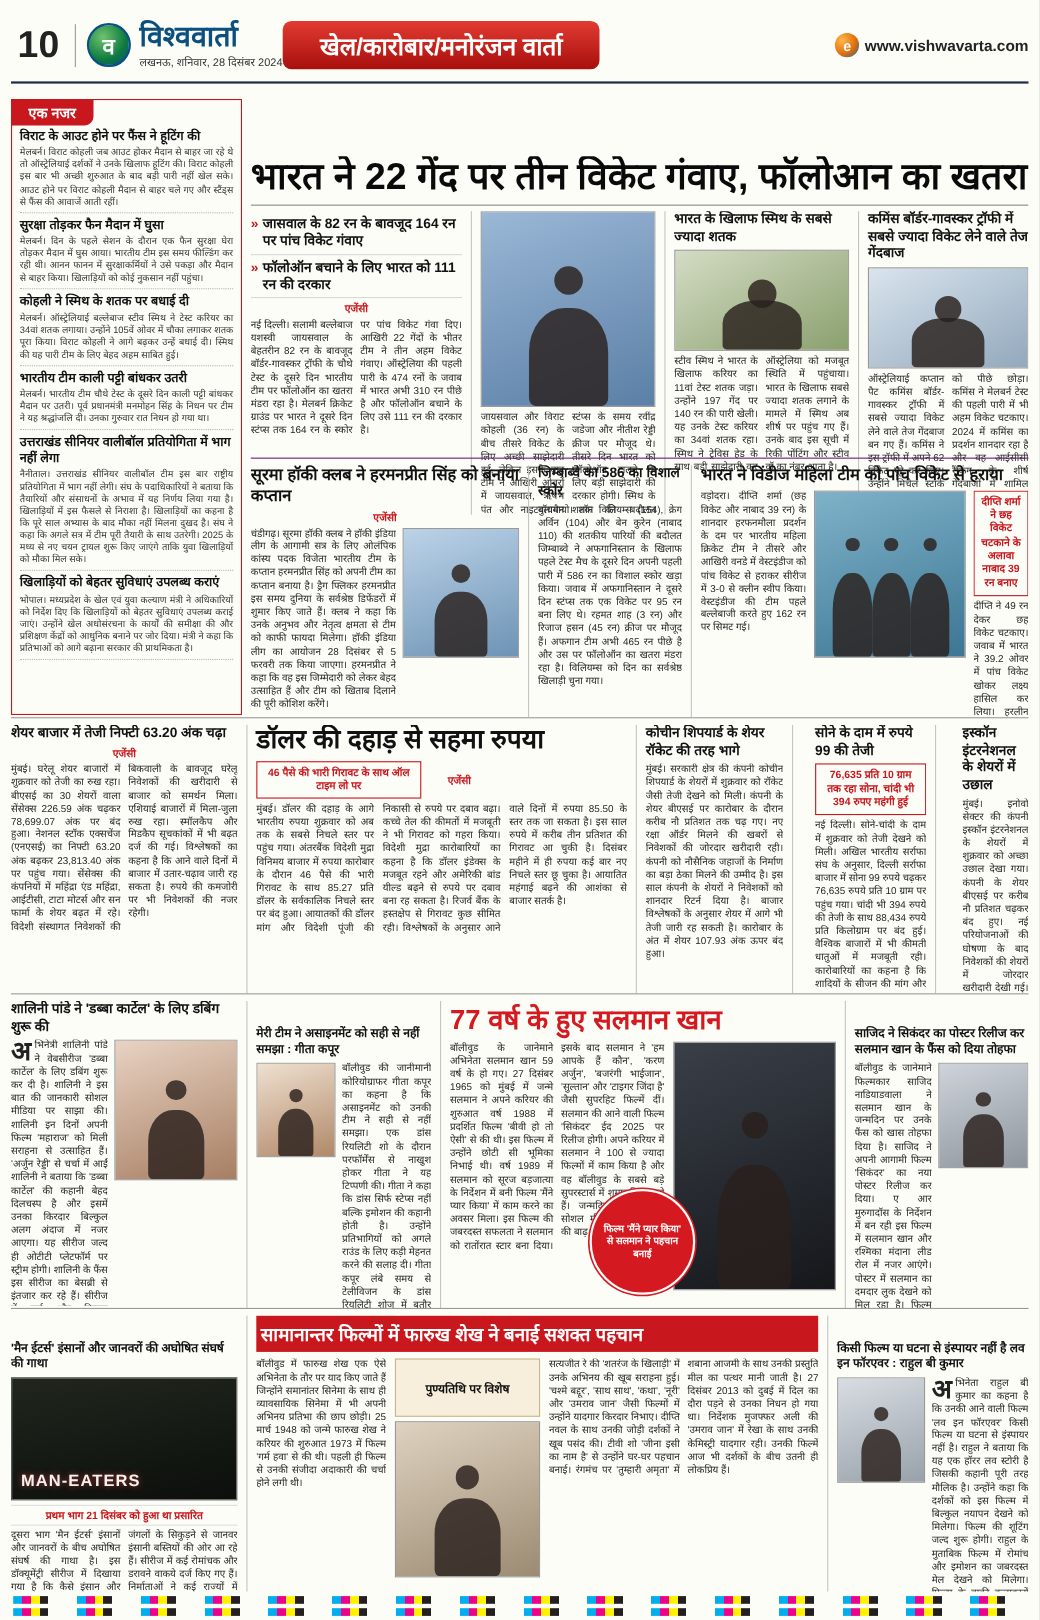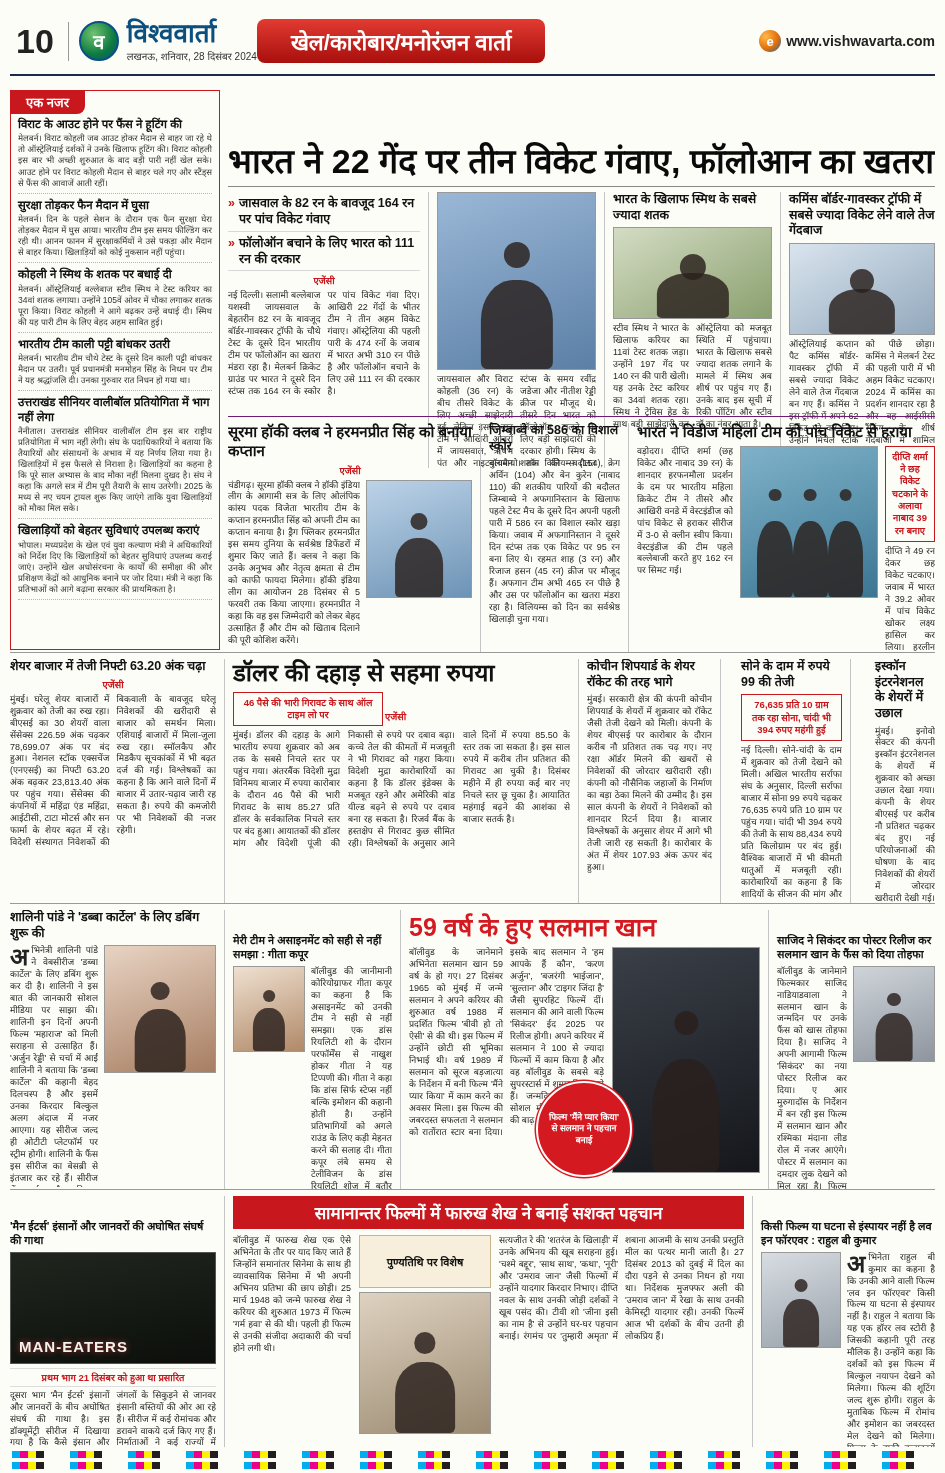--- a/index.html
+++ b/index.html
@@ -74,21 +74,21 @@
 
   
   #row3 { position:absolute; left:10px; top:652px; width:925px; height:251px; display:flex; gap:8px; border-top:1px solid #999; padding-top:6px; overflow:hidden; }
   #row3 article { overflow:hidden; }
   #market { width:206px; }
   #rupee { width:346px; border-left:1px solid #c4c4c4; padding-left:8px; }
   #cochin { width:134px; border-left:1px solid #c4c4c4; padding-left:8px; }
   #gold { width:122px; border-left:1px solid #c4c4c4; padding-left:20px; }
   #iskcon { flex:1; border-left:1px solid #c4c4c4; padding-left:24px; }
   #rupee .h-lg { font-size:24px; text-align:left; margin-bottom:4px; }
-  .rupee-top { display:flex; gap:2px; align-items:flex-end; margin-bottom:4px; }
+  .rupee-top { display:flex; gap:24px; align-items:center; margin-bottom:4px; }
   .rupee-top .redbox { width:150px; }
 
   
   #row4 { position:absolute; left:10px; top:903px; width:925px; height:286px; display:flex; gap:8px; border-top:1px solid #999; padding-top:6px; overflow:hidden; }
   #row4 article { overflow:hidden; }
   #shalini { width:206px; }
   #geeta { width:168px; border-left:1px solid #c4c4c4; padding-left:8px; }
   #salman { width:360px; border-left:1px solid #c4c4c4; padding-left:8px; position:relative; }
   #sajid { flex:1; border-left:1px solid #c4c4c4; padding-left:8px; }
   .ph-shalini { width:112px; height:128px; background:linear-gradient(160deg,#e8d3c3,#a77e62); }
@@ -100,21 +100,21 @@
   .ph-sajid { width:82px; height:96px; background:linear-gradient(160deg,#cfd4da,#8e959e); }
 
   
   #row5 { position:absolute; left:10px; top:1189px; width:925px; height:258px; display:flex; gap:8px; border-top:1px solid #999; padding-top:6px; overflow:hidden; }
   #row5 article { overflow:hidden; }
   #maneaters { width:206px; }
   #farooq { width:520px; border-left:1px solid #c4c4c4; padding-left:8px; }
   #rahul { flex:1; border-left:1px solid #c4c4c4; padding-left:8px; }
   .ph-poster { width:100%; height:112px; background:linear-gradient(170deg,#20261e,#0c0f0b); border:1px solid #555; display:flex; align-items:flex-end; justify-content:flex-start; padding:8px; color:#f2f2ec; font-weight:bold; font-size:15px; letter-spacing:1px; text-shadow:0 0 6px #a33; margin:4px 0; }
   .me-note { color:#c8171d; font-weight:bold; font-size:9.5px; border-top:1px solid #ddd; border-bottom:1px solid #ddd; padding:2px 0; text-align:center; margin-bottom:3px; }
-  .farooq-bar { background:#c8171d; color:#fff; font-size:17px; font-weight:bold; text-align:center; padding:5px 4px; margin-bottom:6px; }
+  .farooq-bar { background:#c8171d; color:#fff; font-size:17px; font-weight:bold; padding:5px 4px; margin-bottom:6px; }
   .farooq-flex { display:flex; gap:8px; }
   .farooq-flex .fc1 { width:118px; overflow:hidden; }
   .farooq-mid { width:132px; flex:none; }
   .special { background:#f7efdb; border:1px solid #c9b38a; font-weight:bold; font-size:11px; text-align:center; padding:18px; margin-bottom:4px; }
   .ph-farooq { width:100%; height:142px; background:linear-gradient(160deg,#ded2c0,#9c8b72); }
   .ph-rahul { width:80px; height:96px; background:linear-gradient(160deg,#d8dde2,#98a1aa); }
 
   .dropcap::first-letter { font-size:24px; font-weight:bold; float:left; line-height:.9; padding:1px 3px 0 0; color:#222; }
 
   
@@ -287,21 +287,21 @@
     <article id="geeta">
       <h3 class="h-xs">मेरी टीम ने असाइनमेंट को सही से नहीं समझा : गीता कपूर</h3>
       <div style="overflow:hidden; height:236px; margin-top:4px">
         <div class="photo ph-geeta float-l">
             <div class="sil"></div>
           </div>
         <p class="body">बॉलीवुड की जानीमानी कोरियोग्राफर गीता कपूर का कहना है कि असाइनमेंट को उनकी टीम ने सही से नहीं समझा। एक डांस रियलिटी शो के दौरान परफॉर्मेंस से नाखुश होकर गीता ने यह टिप्पणी की। गीता ने कहा कि डांस सिर्फ स्टेप्स नहीं बल्कि इमोशन की कहानी होती है। उन्होंने प्रतिभागियों को अगले राउंड के लिए कड़ी मेहनत करने की सलाह दी। गीता कपूर लंबे समय से टेलीविजन के डांस रियलिटी शोज में बतौर जज नजर आ रही हैं। दर्शकों के बीच वह 'गीता मां' के नाम से मशहूर हैं। उनका सफर फराह खान की टीम से शुरू हुआ था।</p>
       </div>
     </article>
     <article id="salman">
-      <h2 class="h-lg">59 वर्ष के हुए सलमान खान</h2>
+      <h2 class="h-lg">77 वर्ष के हुए सलमान खान</h2>
       <div class="salman-flex">
         <p class="body cols2" style="height:232px; flex:1">बॉलीवुड के जानेमाने अभिनेता सलमान खान 59 वर्ष के हो गए। 27 दिसंबर 1965 को मुंबई में जन्मे सलमान ने अपने करियर की शुरुआत वर्ष 1988 में प्रदर्शित फिल्म 'बीवी हो तो ऐसी' से की थी। इस फिल्म में उन्होंने छोटी सी भूमिका निभाई थी। वर्ष 1989 में सलमान को सूरज बड़जात्या के निर्देशन में बनी फिल्म 'मैंने प्यार किया' में काम करने का अवसर मिला। इस फिल्म की जबरदस्त सफलता ने सलमान को रातोंरात स्टार बना दिया। इसके बाद सलमान ने 'हम आपके हैं कौन', 'करण अर्जुन', 'बजरंगी भाईजान', 'सुल्तान' और 'टाइगर जिंदा है' जैसी सुपरहिट फिल्में दीं। सलमान की आने वाली फिल्म 'सिकंदर' ईद 2025 पर रिलीज होगी। अपने करियर में सलमान ने 100 से ज्यादा फिल्मों में काम किया है और वह बॉलीवुड के सबसे बड़े सुपरस्टार्स में शुमार किए जाते हैं। जन्मदिन पर फैंस ने सोशल मीडिया पर बधाइयों की बाढ़ ला दी।</p>
         <div class="photo ph-salman">
             <div class="sil"></div>
           </div>
       </div>
       <div class="salman-badge">फिल्म 'मैंने प्यार किया' से सलमान ने पहचान बनाई</div>
     </article>
     <article id="sajid">
       <h3 class="h-xs">साजिद ने सिकंदर का पोस्टर रिलीज कर सलमान खान के फैंस को दिया तोहफा</h3>

